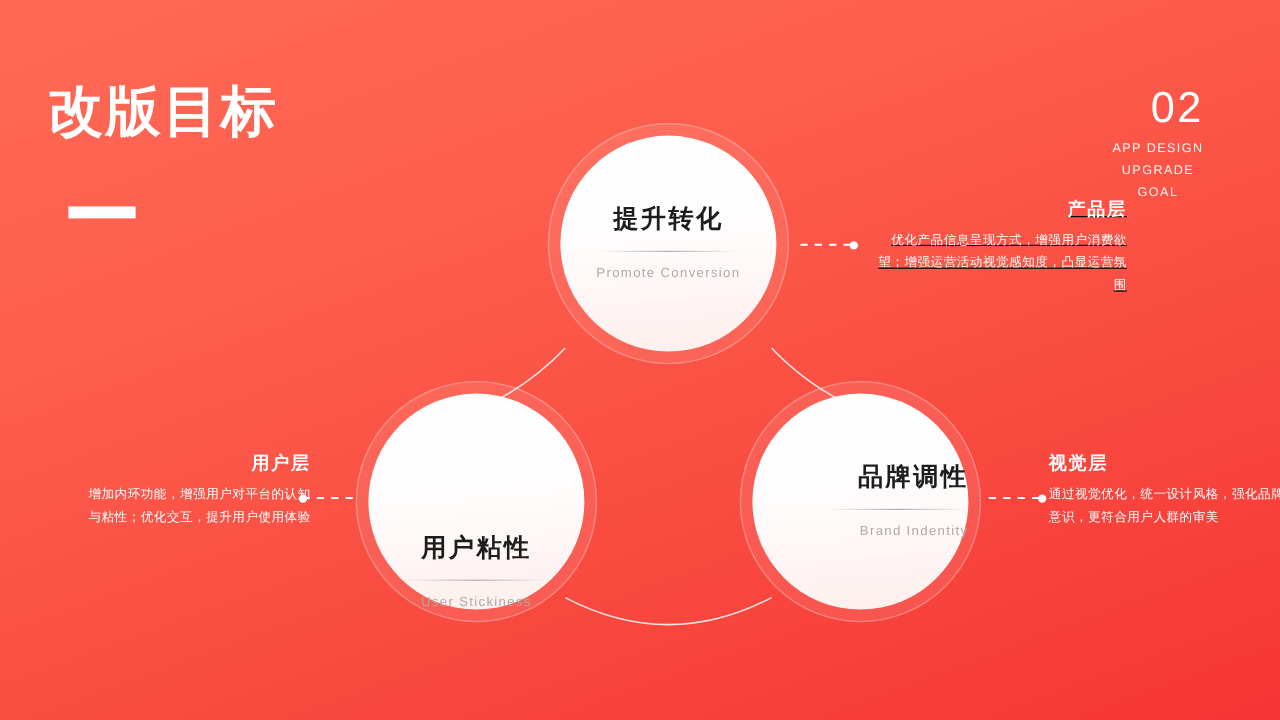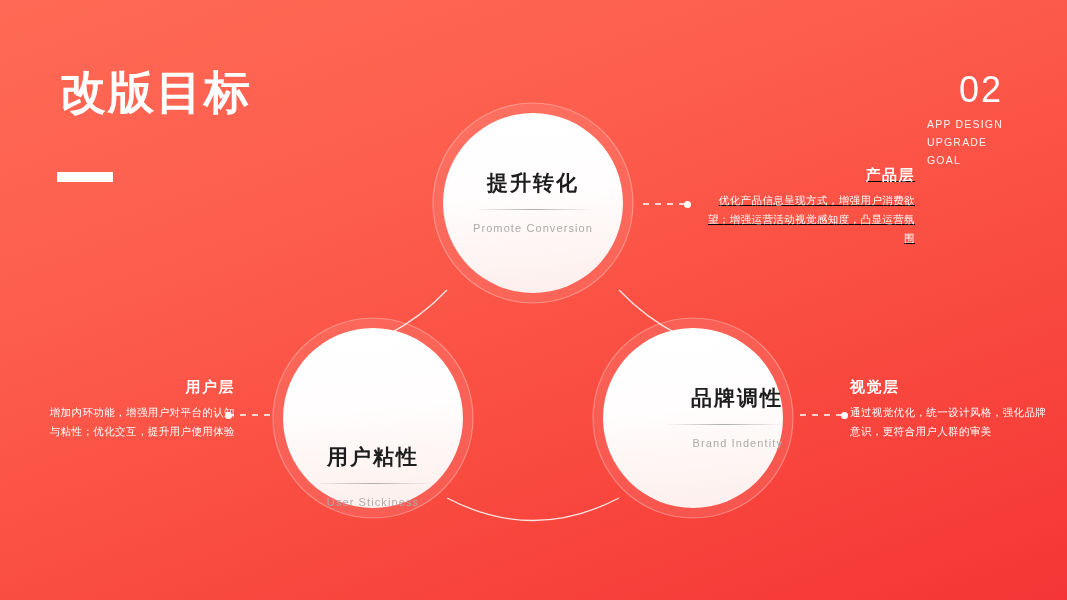--- a/index.html
+++ b/index.html
@@ -24,21 +24,21 @@
     top: 96px;
     font-size: 44px;
     font-weight: bold;
     letter-spacing: 4px;
     color: rgba(255,255,255,0.16);
     white-space: nowrap;
     user-select: none;
   }
   .title-cn {
     position: absolute;
-    left: 60px;
+    left: 40px;
     top: 62px;
     font-size: 46px;
     font-weight: bold;
     letter-spacing: 2px;
     color: #ffffff;
     white-space: nowrap;
   }
   .title-rule {
     position: absolute;
     left: 57px;
@@ -55,31 +55,32 @@
     top: 72px;
     font-size: 36px;
     color: #ffffff;
     letter-spacing: 2px;
     line-height: 1;
   }
   .index-lines {
     position: absolute;
     right: 64px;
     top: 115px;
-    text-align: left;
+    text-align: center;
     color: rgba(255,255,255,0.92);
     font-size: 10.5px;
     letter-spacing: 1.2px;
     line-height: 18px;
   }
 
   
   .stage {
     position: absolute;
     inset: 0;
+    margin-left: 24px;
   }
   .connectors {
     position: absolute;
     inset: 0;
     pointer-events: none;
   }
 
   .node {
     position: absolute;
     width: 180px;

